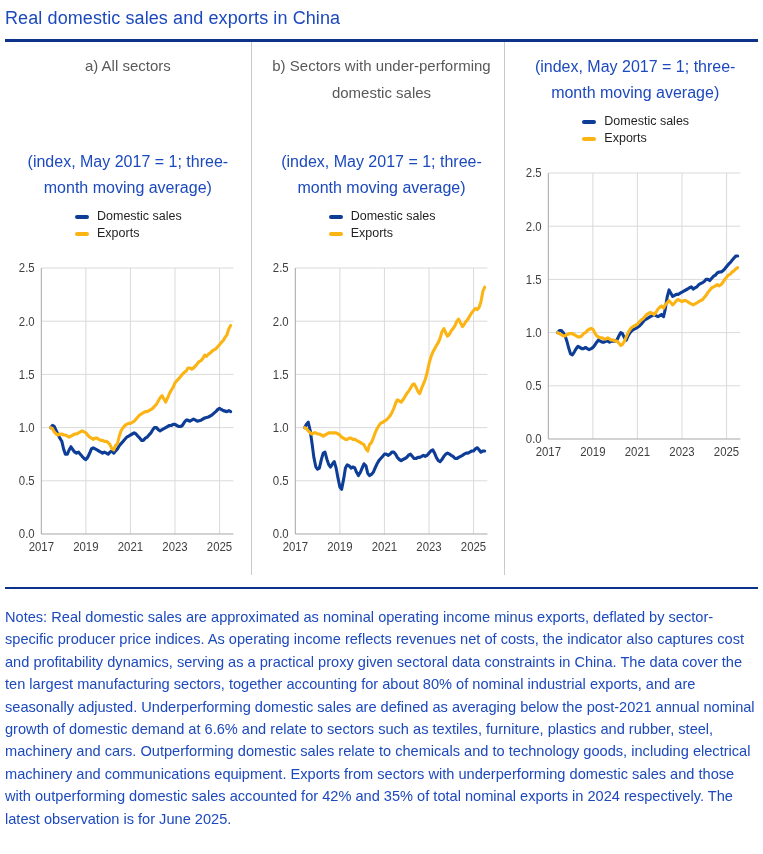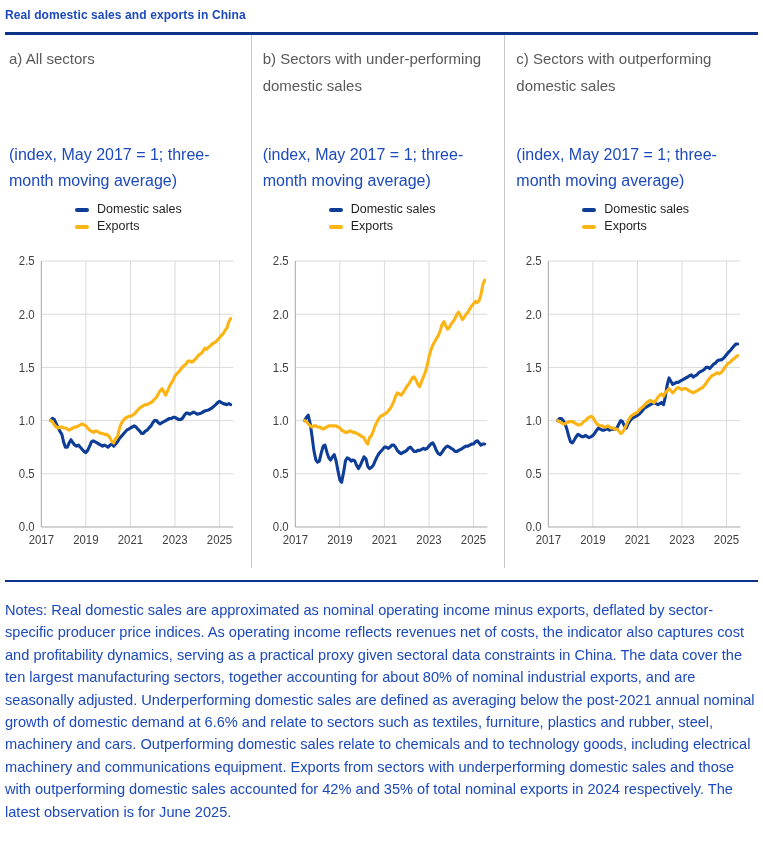--- a/index.html
+++ b/index.html
@@ -1,20 +1,20 @@
 <!DOCTYPE html>
 <html><head>
 <meta charset="utf-8">
 <style>
   html,body{margin:0;padding:0;background:#ffffff;}
   body{width:763px;height:854px;overflow:hidden;font-family:"Liberation Sans",sans-serif;}
   .figure{padding:0 5px;}
-  .figure-title{margin:8px 0 10px 0;font-size:12px;font-weight:700;color:#1c49bd;letter-spacing:.1px;}
+  .figure-title{margin:8px 0 10px 0;font-size:18px;font-weight:400;color:#1c49bd;letter-spacing:.1px;}
   .title-rule{height:3px;background:#0c3389;margin:0 0 0 0;}
-  .panels{display:flex;align-items:stretch;}
+  .panels{display:flex;align-items:stretch;text-align:center;}
   .panel{flex:1 1 0;min-width:0;padding:10px 4px 16px 4px;}
   .panel + .panel{border-left:1px solid #c9c9c9;padding-left:11px;}
   .panel-title{margin:0;font-size:15px;font-weight:400;color:#595959;line-height:27px;min-height:95px;}
   .panel-subtitle{margin:2px 0 4px 0;font-size:16px;color:#1c49bd;line-height:26px;min-height:55px;}
   .legend{padding-left:66px;margin:0 0 12px 0;}
   .legend-item{display:flex;align-items:center;font-size:12.5px;color:#1f1f1f;line-height:17px;}
   .swatch{display:inline-block;width:14px;height:4px;border-radius:2px;margin-right:8px;flex:0 0 auto;}
   svg.chart{display:block;width:100%;height:305px;}
   svg.chart text.tick{font-family:"Liberation Sans",sans-serif;font-size:12px;fill:#3f3f3f;}
   .footer-rule{height:2px;background:#0c3389;margin:12px 0 10px 0;}
@@ -106,21 +106,20 @@
           <line x1="221.47099767981675" y1="14" x2="221.47099767981675" y2="280" stroke="#d9d9d9" stroke-width="1"></line>
           <text x="221.47099767981675" y="297" text-anchor="middle" class="tick">2025</text>
           <line x1="34" y1="14" x2="34" y2="280" stroke="#a3a3a3" stroke-width="1"></line>
           <line x1="34" y1="280" x2="236" y2="280" stroke="#a3a3a3" stroke-width="1"></line>
           <polyline points="43.8,173.6 45.7,170.4 47.6,168.3 49.7,176.8 51.6,189.6 53.5,203.4 55.6,213.0 57.4,215.1 59.3,214.0 61.4,205.5 63.3,199.1 65.2,198.1 67.3,205.5 69.2,210.8 71.0,213.0 73.1,209.8 75.0,207.6 76.9,214.0 79.0,224.7 80.9,233.2 82.7,235.3 84.9,224.7 86.7,214.0 88.6,210.8 90.7,211.9 92.6,214.0 94.5,213.0 96.6,214.0 98.4,218.3 100.3,221.5 102.4,218.3 104.3,214.0 106.2,209.8 108.3,211.9 110.2,219.4 112.0,221.5 114.1,220.4 116.0,218.3 117.9,214.0 120.0,209.8 121.9,206.6 123.8,204.5 125.9,202.3 127.7,200.2 129.6,200.2 131.7,201.3 133.6,200.2 135.5,198.1 137.6,198.1 139.5,200.2 141.3,203.4 143.4,205.5 145.3,206.6 147.2,205.5 149.3,204.5 151.2,203.4 153.0,201.3 155.2,200.2 157.0,202.3 158.9,204.5 161.0,204.5 162.9,203.4 164.8,203.4 166.9,202.3 168.7,201.3 170.6,202.3 172.7,201.3 174.6,199.1 176.5,197.0 178.6,195.9 180.5,199.1 182.3,203.4 184.4,206.6 186.3,207.6 188.2,205.5 190.3,202.3 192.2,200.2 194.1,199.1 196.2,200.2 198.0,201.3 199.9,202.3 202.0,204.5 203.9,204.5 205.8,203.4 207.9,202.3 209.8,201.3 211.6,200.2 213.7,199.1 215.6,199.1 217.5,198.1 219.6,197.0 221.5,197.0 223.3,194.9 225.5,193.8 227.3,195.9 229.2,198.1 231.3,197.0 233.2,197.0" fill="none" stroke="#0d3d96" stroke-width="3.2" stroke-linejoin="round" stroke-linecap="round"></polyline>
           <polyline points="43.8,173.6 45.7,174.7 47.6,176.8 49.7,178.9 51.6,180.0 53.5,178.9 55.6,178.9 57.4,180.0 59.3,180.0 61.4,181.0 63.3,182.1 65.2,181.0 67.3,180.0 69.2,178.9 71.0,178.9 73.1,178.9 75.0,178.9 76.9,178.9 79.0,180.0 80.9,181.0 82.7,183.2 84.9,184.2 86.7,185.3 88.6,185.3 90.7,184.2 92.6,184.2 94.5,185.3 96.6,185.3 98.4,186.4 100.3,187.4 102.4,188.5 104.3,189.6 106.2,190.6 108.3,194.9 110.2,197.0 112.0,190.6 114.1,188.5 116.0,184.2 117.9,178.9 120.0,174.7 121.9,171.5 123.8,169.3 125.9,168.3 127.7,167.2 129.6,166.2 131.7,164.0 133.6,161.9 135.5,158.7 137.6,154.4 139.5,149.1 141.3,145.9 143.4,147.0 145.3,148.1 147.2,145.9 149.3,142.7 151.2,139.6 153.0,137.4 155.2,134.2 157.0,131.0 158.9,130.0 161.0,133.2 162.9,137.4 164.8,139.6 166.9,134.2 168.7,130.0 170.6,125.7 172.7,118.3 174.6,109.8 176.5,103.4 178.6,98.1 180.5,94.9 182.3,91.7 184.4,88.5 186.3,84.2 188.2,77.8 190.3,74.6 192.2,78.9 194.1,82.1 196.2,80.0 198.0,76.8 199.9,74.6 202.0,71.5 203.9,67.2 205.8,65.1 207.9,69.3 209.8,72.5 211.6,70.4 213.7,67.2 215.6,65.1 217.5,61.9 219.6,58.7 221.5,56.6 223.3,54.4 225.5,55.5 227.3,53.4 229.2,48.0 231.3,37.4 233.2,33.2" fill="none" stroke="#fcb414" stroke-width="3.2" stroke-linejoin="round" stroke-linecap="round"></polyline>
         </svg>
     </section>
 
     <section class="panel">
-      <h2 class="panel-title">c) Sectors with outperforming domestic sales</h2>
       <p class="panel-subtitle">(index, May 2017 = 1; three-month moving average)</p>
       <div class="legend">
         <div class="legend-item">
           <span class="swatch" style="background: rgb(13, 61, 150);"></span>
           <span>Domestic sales</span>
         </div>
         <div class="legend-item">
           <span class="swatch" style="background: rgb(252, 180, 20);"></span>
           <span>Exports</span>
         </div>

